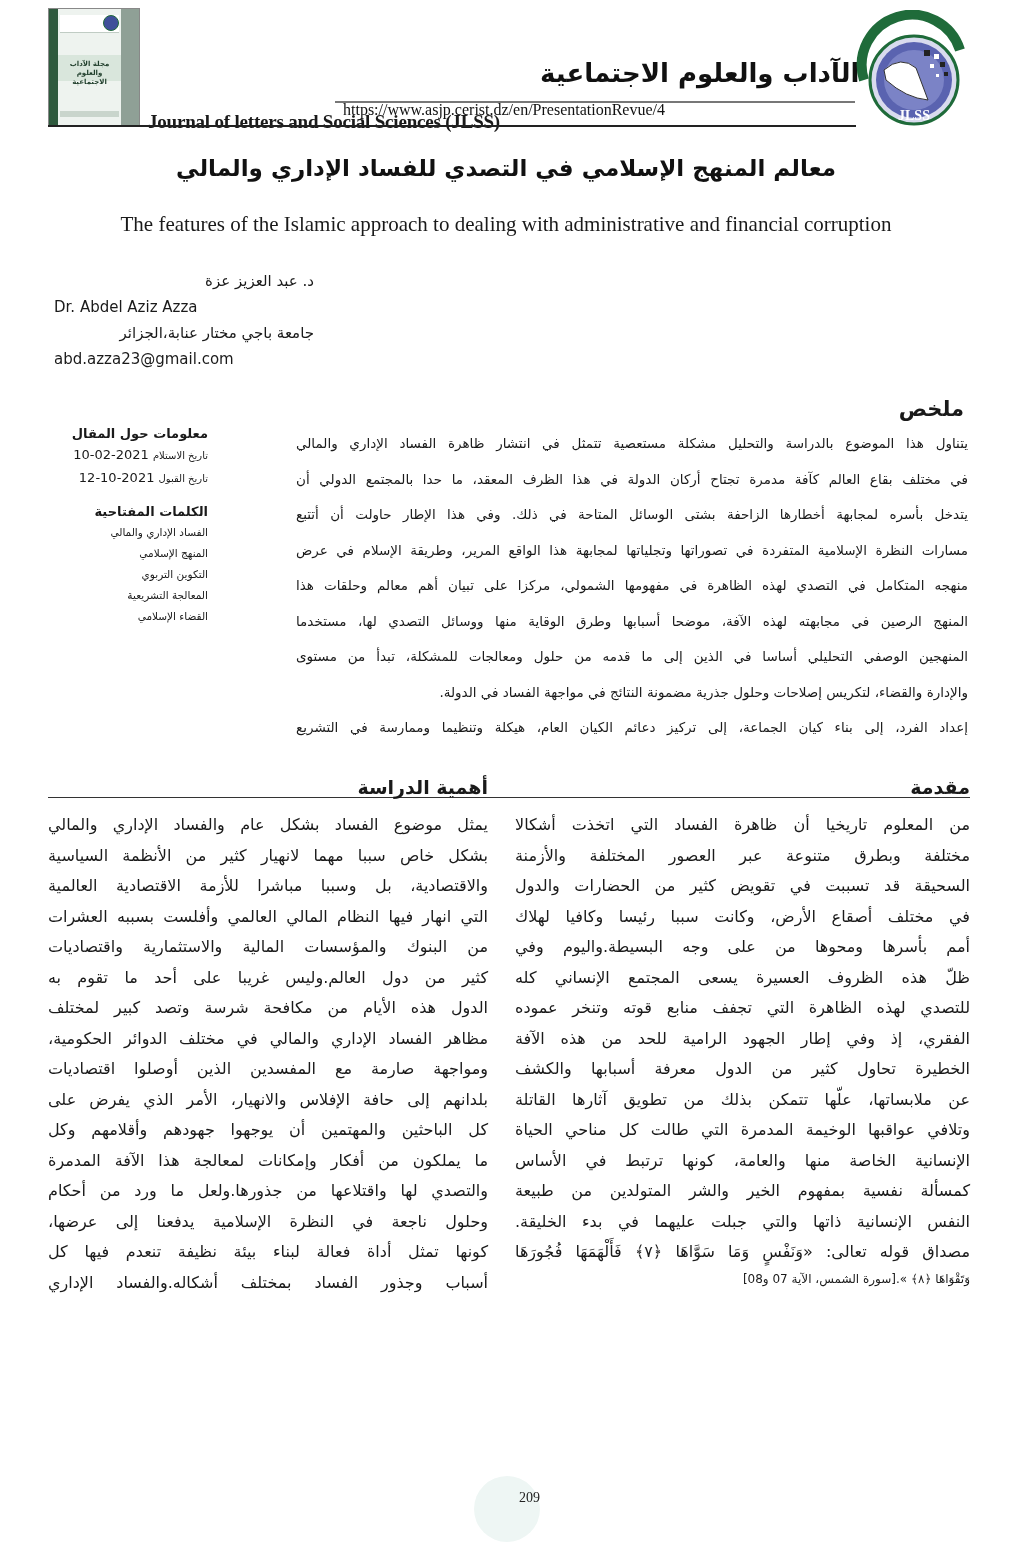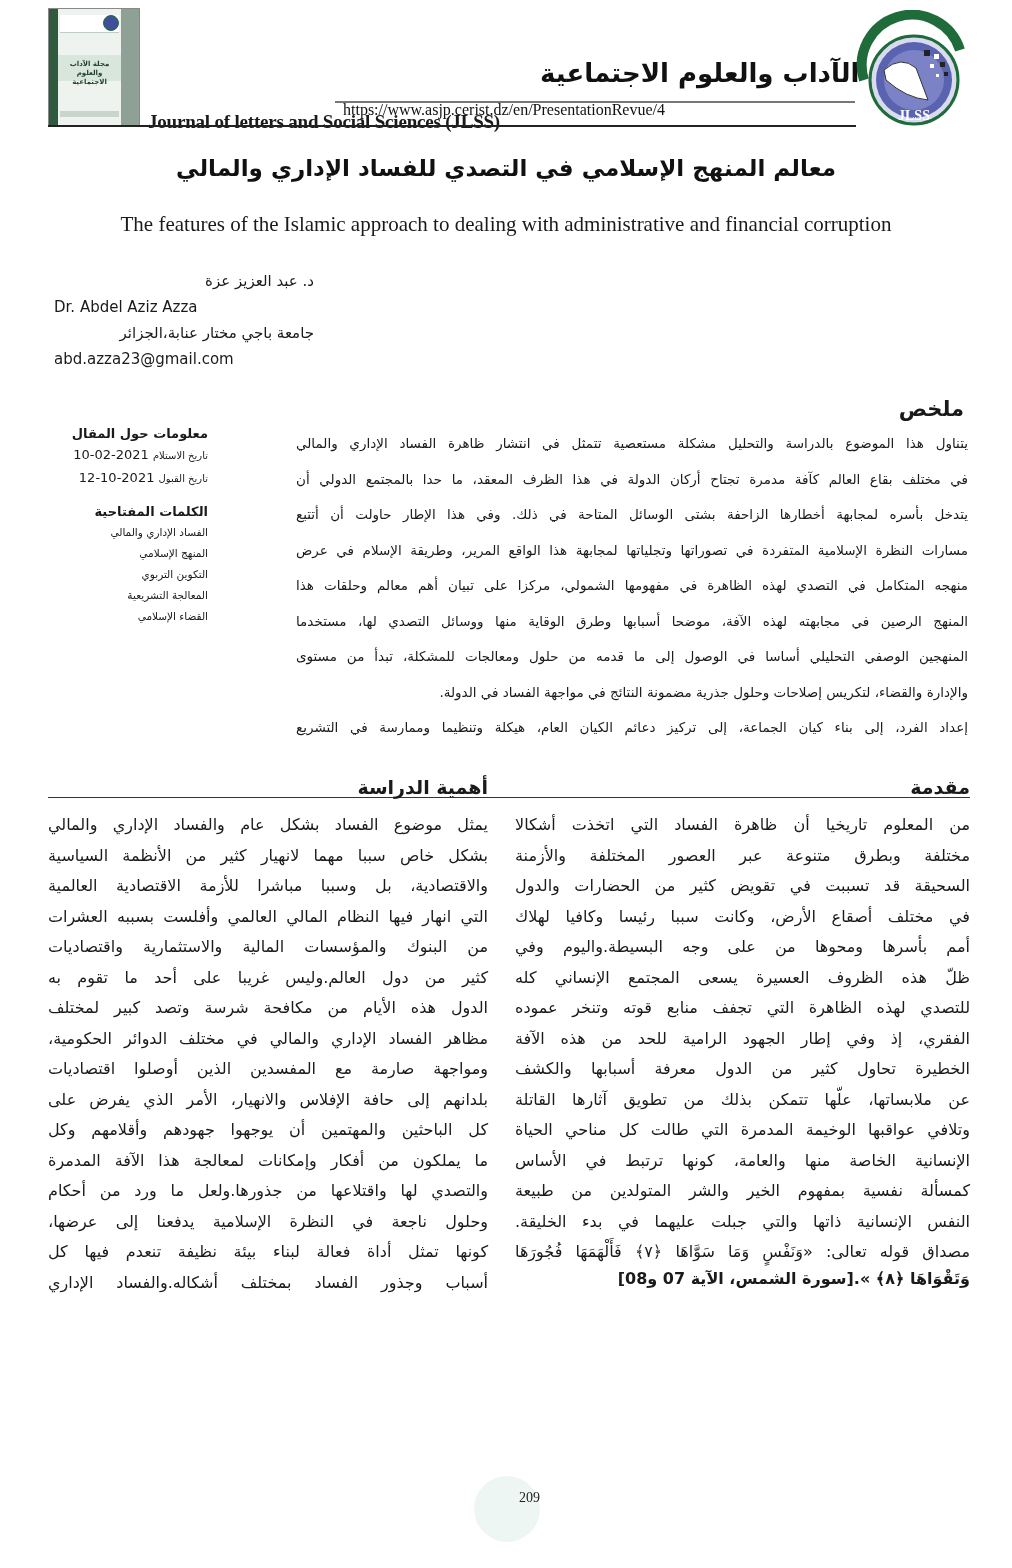--- a/index.html
+++ b/index.html
@@ -46,21 +46,21 @@
   .abstract .line.last { text-align-last: right; }
 
   .section-rule { position: absolute; left: 48px; top: 797px; width: 922px; height: 1px; background: #333; }
 
   
   .col { position: absolute; top: 770px; direction: rtl; }
   .col-right { left: 515px; width: 455px; }
   .col-left { left: 48px; width: 440px; }
   .col h2 { font-size: 19px; font-weight: bold; line-height: 34px; height: 40px; }
   .col .line { font-size: 16px; height: 30.5px; line-height: 30px; white-space: nowrap; text-align: justify; text-align-last: justify; }
-  .col .line.ref { font-size: 16px; text-align-last: right; height: 24px; line-height: 22px; font-weight: bold; }
+  .col .line.ref { font-size: 12px; text-align-last: right; height: 24px; line-height: 22px; }
 
   .page-num-wrap { position: absolute; left: 474px; top: 1476px; width: 66px; height: 66px; border-radius: 50%; background: #eef6f4; }
   .page-num { position: absolute; left: 0; width: 66px; top: 14px; text-align: right; font-family: "Liberation Serif", serif; font-size: 14px; color: #222; }
 </style>
 </head>
 <body>
 
 <div class="header">
   <div class="cover">
     <div class="cover-top"></div>
@@ -121,21 +121,21 @@
 </div>
 
 <div class="abs-head">ملخص</div>
 <div class="abstract">
   <div class="line">يتناول هذا الموضوع بالدراسة والتحليل مشكلة مستعصية تتمثل في انتشار ظاهرة الفساد الإداري والمالي</div>
   <div class="line">في مختلف بقاع العالم كآفة مدمرة تجتاح أركان الدولة في هذا الظرف المعقد، ما حدا بالمجتمع الدولي أن</div>
   <div class="line">يتدخل بأسره لمجابهة أخطارها الزاحفة بشتى الوسائل المتاحة في ذلك. وفي هذا  الإطار حاولت أن أتتبع</div>
   <div class="line">مسارات النظرة الإسلامية المتفردة في تصوراتها وتجلياتها لمجابهة هذا الواقع المرير، وطريقة الإسلام في عرض</div>
   <div class="line">منهجه المتكامل في التصدي لهذه الظاهرة  في مفهومها الشمولي، مركزا على تبيان أهم معالم وحلقات هذا</div>
   <div class="line">المنهج الرصين في مجابهته لهذه الآفة، موضحا أسبابها وطرق الوقاية منها ووسائل التصدي لها، مستخدما</div>
-  <div class="line">المنهجين الوصفي التحليلي أساسا  في الوصول إلى ما قدمه من حلول ومعالجات للمشكلة، تبدأ من مستوى</div>
+  <div class="line">المنهجين الوصفي التحليلي أساسا  في الذين إلى ما قدمه من حلول ومعالجات للمشكلة، تبدأ من مستوى</div>
   <div class="line last">والإدارة والقضاء، لتكريس إصلاحات وحلول جذرية مضمونة النتائج في مواجهة الفساد في الدولة.</div>
   <div class="line">إعداد الفرد، إلى بناء كيان الجماعة، إلى تركيز دعائم الكيان العام، هيكلة وتنظيما وممارسة في التشريع</div>
 </div>
 
 <div class="section-rule"></div>
 
 <div class="col col-right">
   <h2>مقدمة</h2>
   <div class="line">من المعلوم تاريخيا أن ظاهرة الفساد التي اتخذت أشكالا</div>
   <div class="line">مختلفة وبطرق متنوعة عبر العصور المختلفة والأزمنة</div>

